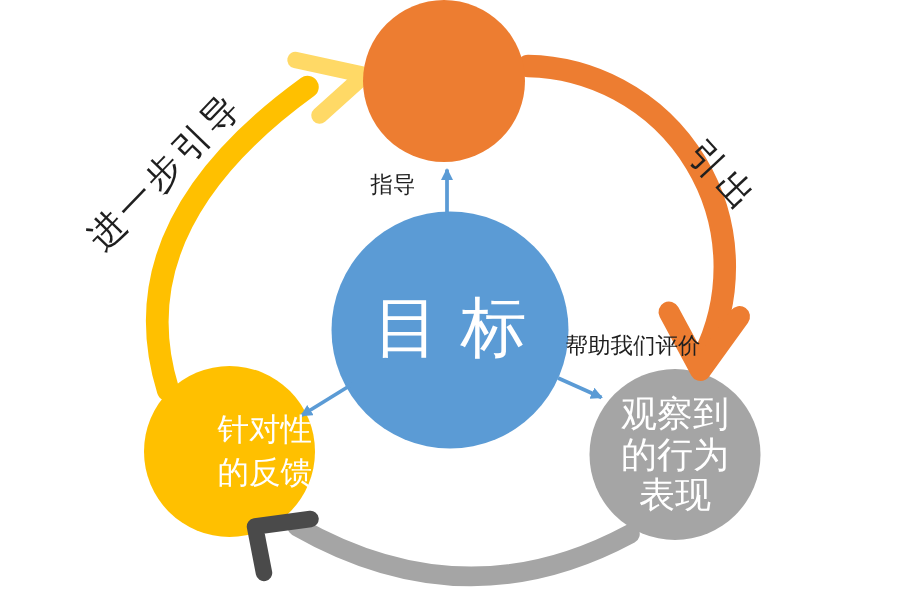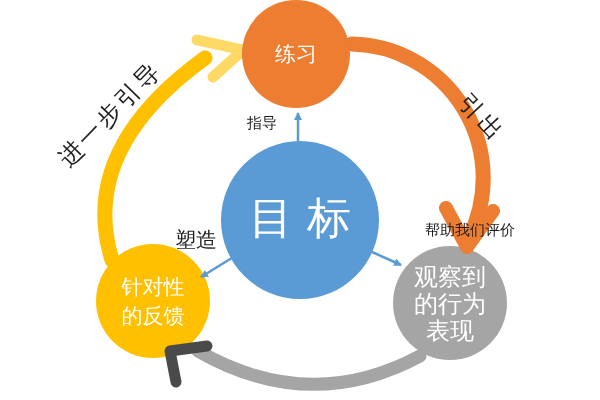--- a/index.html
+++ b/index.html
@@ -9,25 +9,25 @@
   }
   .stage svg{position:absolute;left:0;top:0;}
   .lbl{position:absolute;color:#1f1f1f;text-align:center;white-space:nowrap;}
   .node-lbl{position:absolute;color:#ffffff;text-align:center;white-space:pre-line;}
   .lbl-practice{left:246px;top:42px;width:100px;font-size:21px;line-height:24px;}
   .lbl-goal{
     left:215px;top:194px;width:170px;font-size:44px;line-height:50px;
     letter-spacing:14px;text-indent:14px;white-space:nowrap;
     font-family:"Liberation Serif", serif;
   }
-  .lbl-feedback{left:98px;top:272px;width:110px;font-size:21px;line-height:29px;}
+  .lbl-feedback{left:98px;top:272px;width:110px;font-size:21px;line-height:29px;text-align:right;}
   .lbl-observed{left:395px;top:263px;width:110px;font-size:24px;line-height:27px;}
   .lbl-guide{left:234px;top:114px;width:56px;font-size:15px;}
   .lbl-shape{left:166px;top:226px;width:60px;font-size:21px;}
-  .lbl-evaluate{left:376px;top:221px;width:92px;font-size:15px;margin-left:48px;}
+  .lbl-evaluate{left:376px;top:221px;width:92px;font-size:15px;}
   .lbl-further{
     left:35px;top:98px;width:150px;font-size:24px;letter-spacing:3px;
     transform:rotate(-46deg);transform-origin:center center;
   }
   .lbl-elicit{
     left:447px;top:102px;width:70px;font-size:24px;letter-spacing:4px;
     transform:rotate(47deg);transform-origin:center center;
   }
 </style>
 </head>
@@ -55,27 +55,25 @@
     <circle cx="450" cy="303" r="57" fill="#A5A5A5"></circle>
 
     <path d="M 446,208 L 467,247 L 493,211" fill="none" stroke-width="14" stroke-linecap="round" stroke-linejoin="round" stroke="#ED7D31"></path>
     <path d="M 207,346 L 170,351 L 176,382" fill="none" stroke-width="11" stroke-linecap="round" stroke-linejoin="round" stroke="#4A4A4A"></path>
 
     <path d="M 298,144 L 298,113" fill="none" stroke-width="2.5" marker-end="url(#bluehead)" stroke="#5B9BD5"></path>
     <path d="M 235,256 L 201,277" fill="none" stroke-width="2.5" marker-end="url(#bluehead)" stroke="#5B9BD5"></path>
     <path d="M 372,252 L 401,265" fill="none" stroke-width="2.5" marker-end="url(#bluehead)" stroke="#5B9BD5"></path>
   </svg>
 
-  <div class="node-lbl lbl-practice">练习</div>
   <div class="node-lbl lbl-goal">目标</div>
   <div class="node-lbl lbl-feedback">针对性
 的反馈</div>
   <div class="node-lbl lbl-observed">观察到
 的行为
 表现</div>
 
   <div class="lbl lbl-guide">指导</div>
-  <div class="lbl lbl-shape">塑造</div>
   <div class="lbl lbl-evaluate">帮助我们评价</div>
   <div class="lbl lbl-further">进一步引导</div>
   <div class="lbl lbl-elicit">引出</div>
 
 </div>
 
 </body></html>

